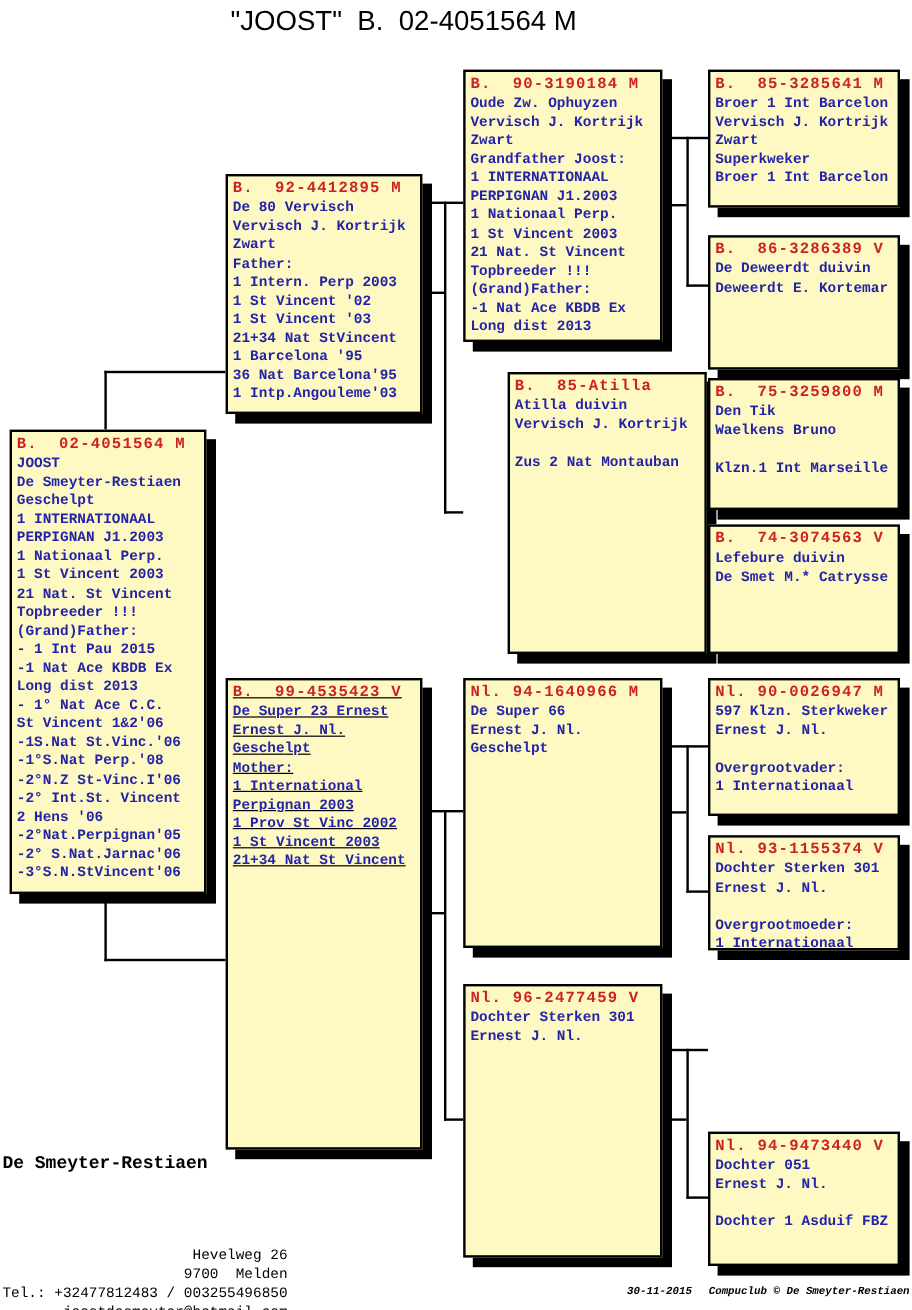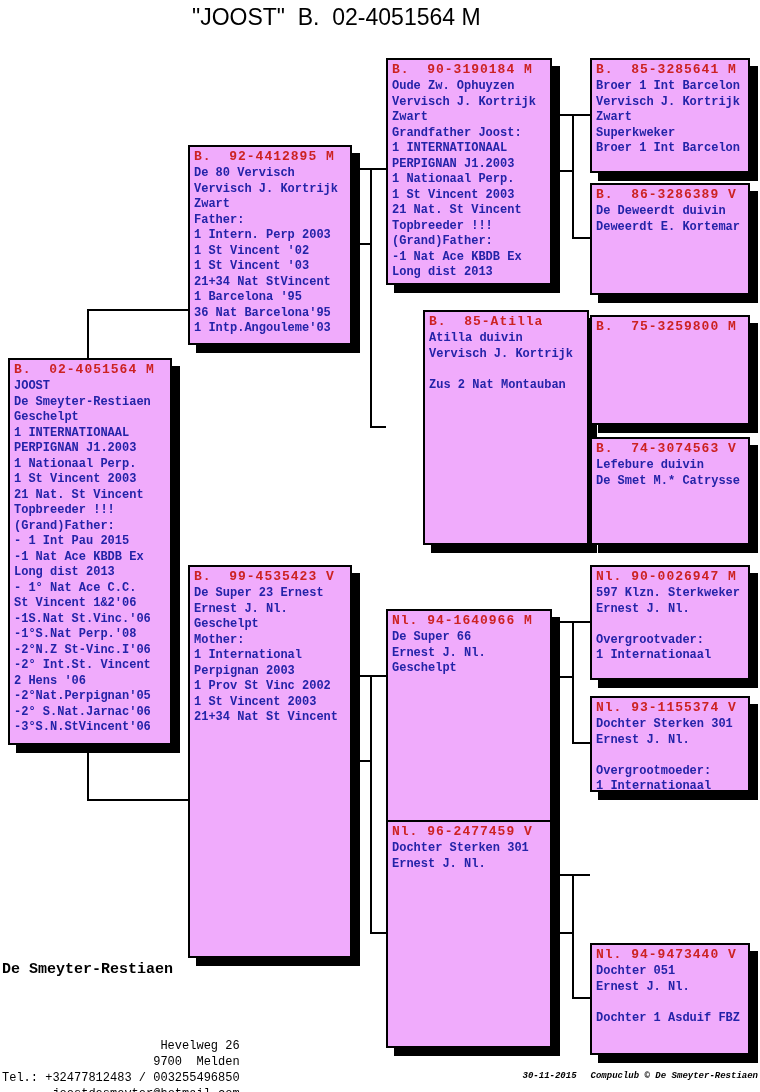--- a/index.html
+++ b/index.html
@@ -1,20 +1,20 @@
 <!DOCTYPE html>
 <html style="--ring-red: #cc2222; --body-blue: #2323a8;"><head>
 <meta charset="utf-8">
 <style>
   html,body{margin:0;padding:0;background:#fff;}
   .page{position:relative;width:760px;height:1092px;background:#fff;overflow:hidden;
         font-family:"Liberation Mono","DejaVu Sans Mono",monospace;}
   .title{position:absolute;left:192px;top:4px;color:#000;white-space:pre;
          font-family:"Liberation Sans","DejaVu Sans",sans-serif;font-size:23px;font-weight:400;}
-  .pbox{position:absolute;background:#f0abfc;border:2px solid #000;box-sizing:border-box;
+  .pbox{position:absolute;background:#fef9c3;border:2px solid #000;box-sizing:border-box;
         box-shadow:8px 8px 0 #000;padding:1px 2px 0 4px;overflow:hidden;z-index:2;}
   .bx-header{font-size:13px;line-height:17px;font-weight:bold;letter-spacing:1px;
              color:var(--ring-red,#cc2222);white-space:pre;margin-bottom:1px;}
   .bx-line{font-size:12px;line-height:15.5px;height:15.5px;font-weight:bold;
            color:var(--body-blue,#2323a8);white-space:pre;}
   .hline,.vline{position:absolute;background:#000;z-index:1;}
   .hline{height:2px;}
   .vline{width:2px;}
   .breeder-name{position:absolute;left:2px;top:960px;color:#000;font-weight:bold;
                 font-size:15px;line-height:20px;white-space:pre;}
@@ -105,21 +105,21 @@
         <div class="bx-line">1 Intern. Perp 2003</div>
         <div class="bx-line">1 St Vincent '02</div>
         <div class="bx-line">1 St Vincent '03</div>
         <div class="bx-line">21+34 Nat StVincent</div>
         <div class="bx-line">1 Barcelona '95</div>
         <div class="bx-line">36 Nat Barcelona'95</div>
         <div class="bx-line">1 Intp.Angouleme'03</div>
       </div>
   </div>
 
-  <div class="pbox" style="left:188px;top:565px;width:164px;height:393px;">
+  <div class="pbox" style="left:188px;top:565px;width:164px;height:393px;text-decoration:underline;">
     <div class="bx-header">B.  99-4535423 V</div>
     <div class="bx-body">
         <div class="bx-line">De Super 23 Ernest</div>
         <div class="bx-line">Ernest J. Nl.</div>
         <div class="bx-line">Geschelpt</div>
         <div class="bx-line">Mother:</div>
         <div class="bx-line">1 International</div>
         <div class="bx-line">Perpignan 2003</div>
         <div class="bx-line">1 Prov St Vinc 2002</div>
         <div class="bx-line">1 St Vincent 2003</div>
@@ -149,21 +149,21 @@
   <div class="pbox" style="left:386px;top:310px;width:166px;height:235px;margin-left:37px;">
     <div class="bx-header">B.  85-Atilla</div>
     <div class="bx-body">
         <div class="bx-line">Atilla duivin</div>
         <div class="bx-line">Vervisch J. Kortrijk</div>
         <div class="bx-line"></div>
         <div class="bx-line">Zus 2 Nat Montauban</div>
       </div>
   </div>
 
-  <div class="pbox" style="left:386px;top:565px;width:166px;height:225px;margin-top:44px;">
+  <div class="pbox" style="left:386px;top:565px;width:166px;height:225px;">
     <div class="bx-header">Nl. 94-1640966 M</div>
     <div class="bx-body">
         <div class="bx-line">De Super 66</div>
         <div class="bx-line">Ernest J. Nl.</div>
         <div class="bx-line">Geschelpt</div>
       </div>
   </div>
 
   <div class="pbox" style="left:386px;top:820px;width:166px;height:228px;">
     <div class="bx-header">Nl. 96-2477459 V</div>
@@ -177,30 +177,36 @@
     <div class="bx-header">B.  85-3285641 M</div>
     <div class="bx-body">
         <div class="bx-line">Broer 1 Int Barcelon</div>
         <div class="bx-line">Vervisch J. Kortrijk</div>
         <div class="bx-line">Zwart</div>
         <div class="bx-line">Superkweker</div>
         <div class="bx-line">Broer 1 Int Barcelon</div>
       </div>
   </div>
 
-  <div class="pbox" style="left:590px;top:183px;width:160px;height:112px;">
+  <div class="pbox" style="left:590px;top:196px;width:160px;height:112px;">
     <div class="bx-header">B.  86-3286389 V</div>
     <div class="bx-body">
         <div class="bx-line">De Deweerdt duivin</div>
         <div class="bx-line">Deweerdt E. Kortemar</div>
       </div>
   </div>
 
   <div class="pbox" style="left:590px;top:315px;width:160px;height:110px;">
     <div class="bx-header">B.  75-3259800 M</div>
+    <div class="bx-body">
+        <div class="bx-line">Den Tik</div>
+        <div class="bx-line">Waelkens Bruno</div>
+        <div class="bx-line"></div>
+        <div class="bx-line">Klzn.1 Int Marseille</div>
+      </div>
   </div>
 
   <div class="pbox" style="left:590px;top:437px;width:160px;height:108px;">
     <div class="bx-header">B.  74-3074563 V</div>
     <div class="bx-body">
         <div class="bx-line">Lefebure duivin</div>
         <div class="bx-line">De Smet M.* Catrysse</div>
       </div>
   </div>
 

